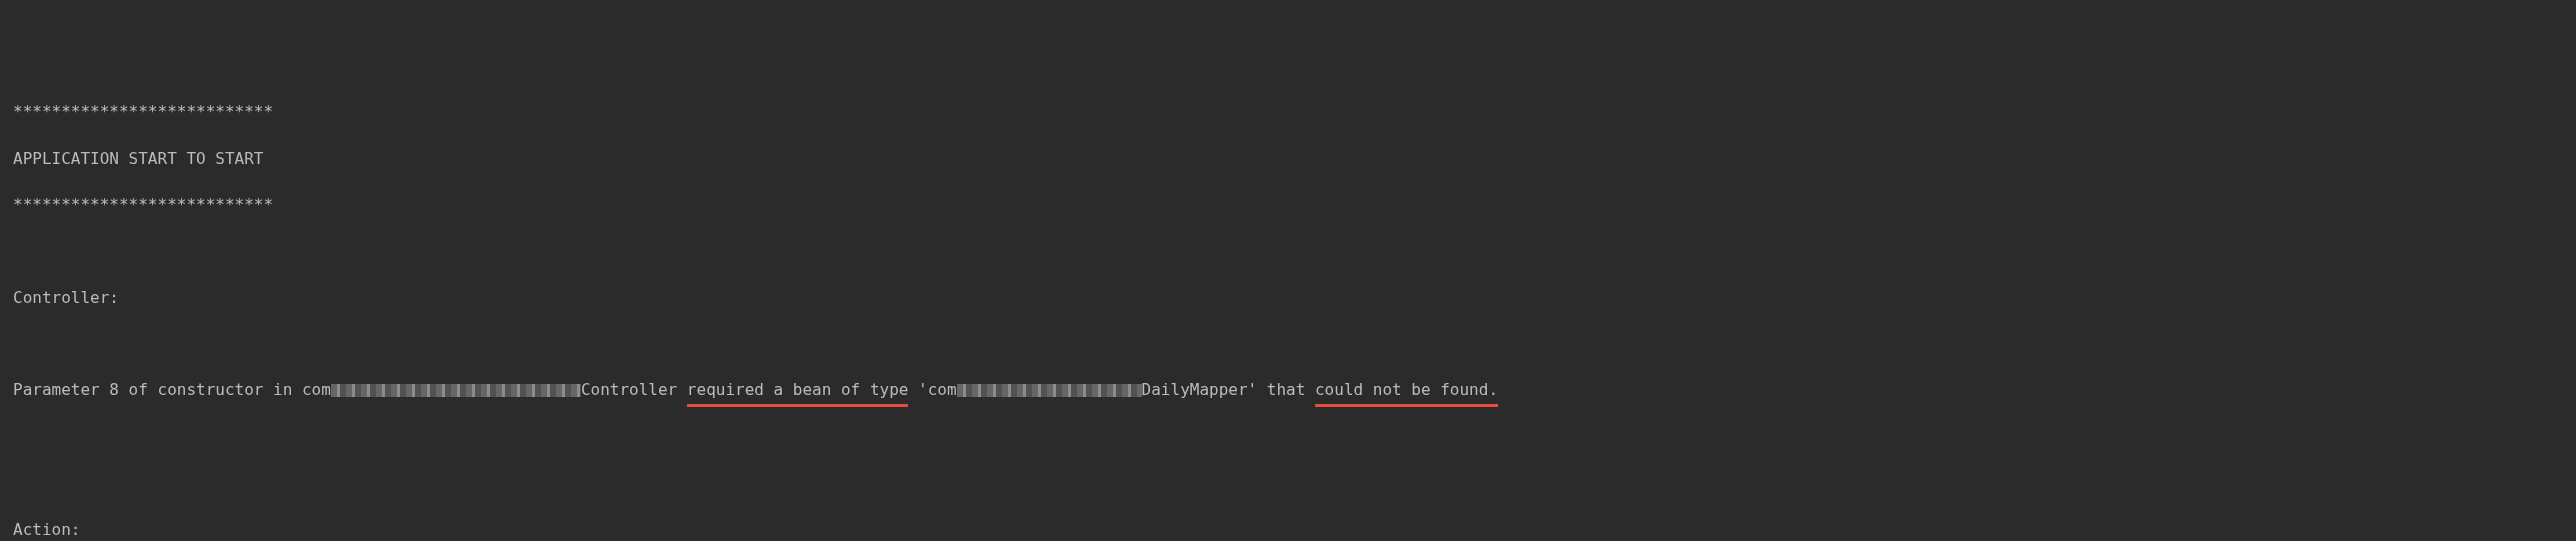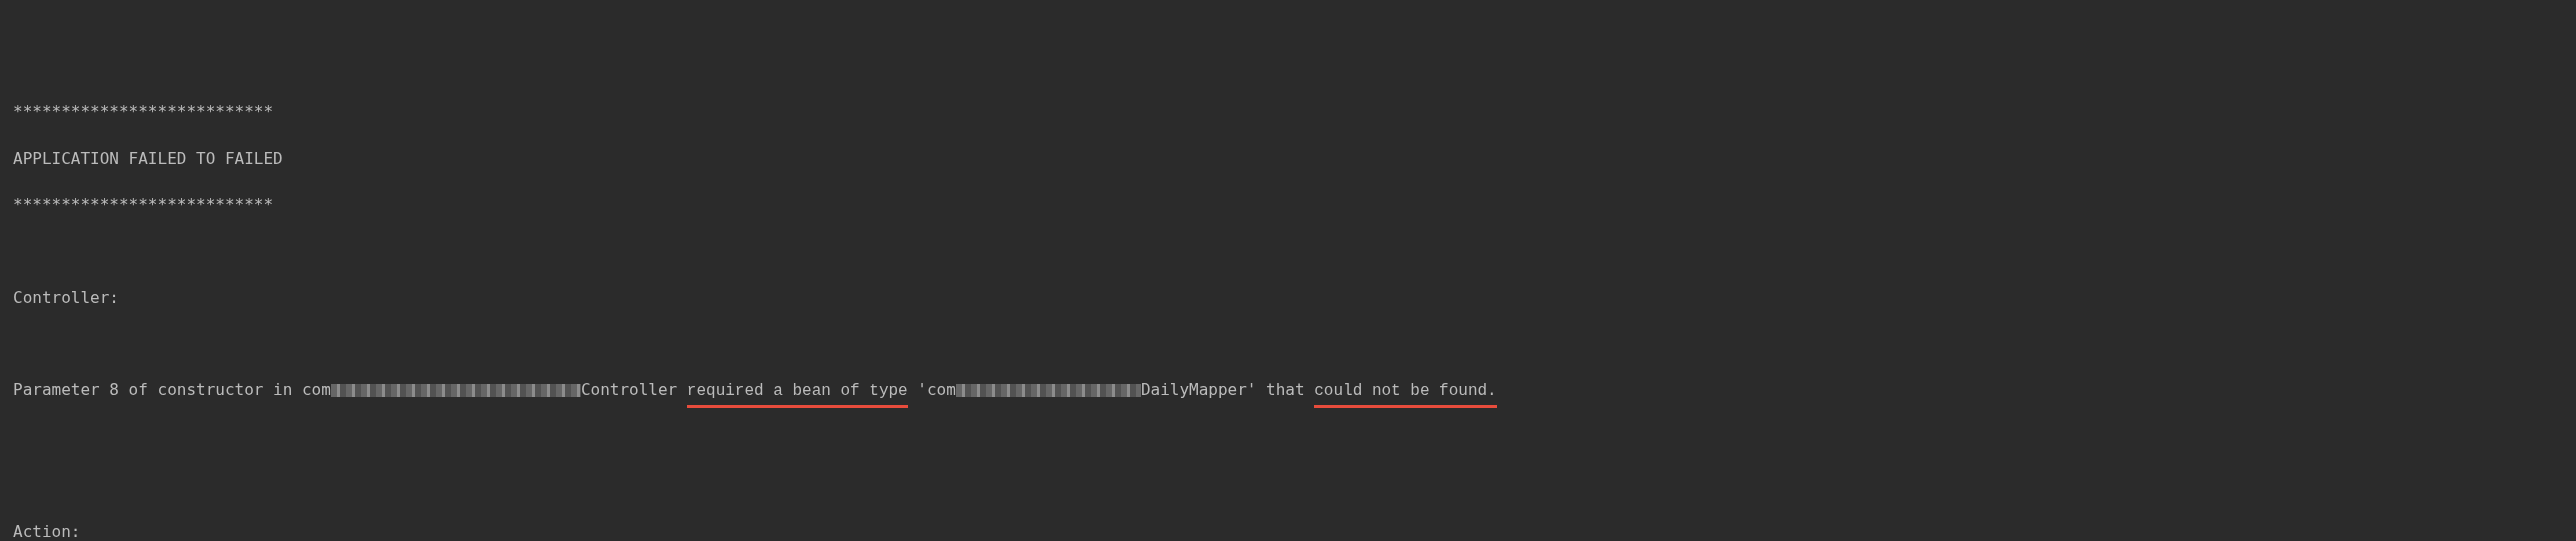--- a/index.html
+++ b/index.html
@@ -35,38 +35,37 @@
         #5a5a5a 15px
       );
       filter: contrast(1.2);
       image-rendering: pixelated;
     }
     .px1 { width: 250px; }
     .px2 { width: 185px; }
     .underline-wrap {
       position: relative;
       display: inline;
-      font-family: Liberation Mono, monospace;
     }
     .red-underline {
       position: absolute;
       left: 0;
       right: 0;
       bottom: -7.4px;
       height: 2.8px;
       background-color: #e74c3c;
     }
   </style>
 </head>
 <body>
 
 
 
 <span class="line">***************************</span>
-<span class="line">APPLICATION FAILED TO FAILED</span>
+<span class="line">APPLICATION START TO START</span>
 <span class="line">***************************</span>
 <span class="line"> </span>
 <span class="line">Controller:</span>
 <span class="line"> </span>
 <span class="line"><span>Parameter 8 of constructor in com</span><span class="pixelated px1"></span><span>Controller </span><span class="underline-wrap"><span>required a bean of type</span><span class="red-underline"></span></span><span> 'com</span><span class="pixelated px2"></span><span>DailyMapper' that </span><span class="underline-wrap"><span>could not be found.</span><span class="red-underline"></span></span></span>
 <span class="line"> </span>
 <span class="line"> </span>
 <span class="line">Action:</span>
 
 

